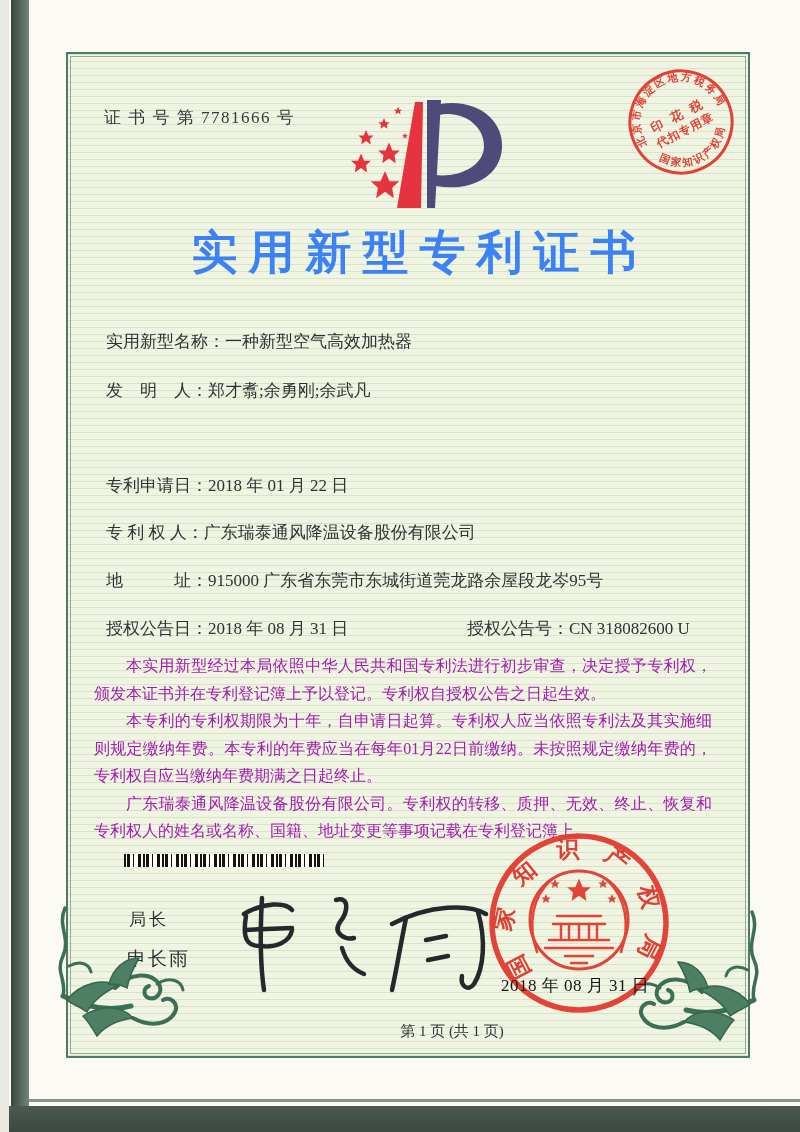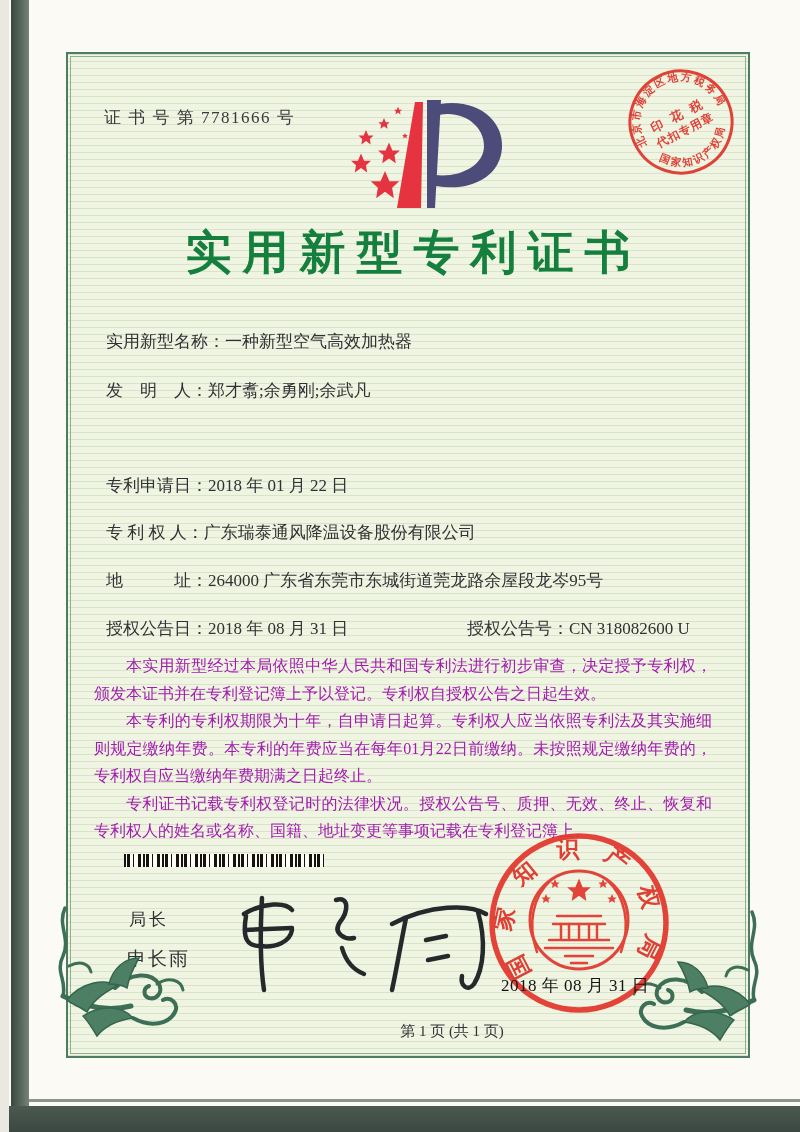--- a/index.html
+++ b/index.html
@@ -21,22 +21,22 @@
     position:absolute;left:57px;top:52px;width:684px;height:1006px;
     border:2px solid #4e7d62;
     background-color:#f0f4e2;
     background-image:repeating-linear-gradient(180deg,rgba(163,191,134,.30) 0px,rgba(163,191,134,.30) 1px,transparent 1px,transparent 7px);
     box-sizing:border-box;
   }
   .frame::after{content:"";position:absolute;inset:2px;border:1px solid #8fae97;pointer-events:none;}
 
   .abs{position:absolute;}
   .certno{left:95px;top:106px;font-size:17px;letter-spacing:1.5px;color:#38393b;}
-  .title{left:57px;top:222px;width:684px;text-align:center;font-size:46px;font-weight:bold;
-         letter-spacing:11px;color:#15803d;text-indent:11px;}
+  .title{left:63px;top:222px;width:684px;text-align:center;font-size:46px;font-weight:bold;
+         letter-spacing:11px;color:#3b82f6;text-indent:11px;}
   .row{left:97px;width:620px;font-size:17px;color:#2f3134;white-space:nowrap;}
   .flabel{color:#2f3134;text-align:right;}
   .fvalue{color:#2f3134;}
   .grant2{position:absolute;left:361px;top:0;}
   .body-text{left:85px;top:652px;width:618px;font-size:16px;line-height:27.5px;
              color:#a21caf;text-align:justify;}
   .body-text p{margin:0;text-indent:2em;}
   .barcode{left:115px;top:854px;width:200px;height:13px;
     background:repeating-linear-gradient(90deg,#15120f 0 2px,#fdfdf6 2px 3px,#15120f 3px 6px,#fdfdf6 6px 9px,#15120f 9px 10px,#fdfdf6 10px 14px,#15120f 14px 17px,#fdfdf6 17px 19px);}
   .director{left:120px;top:908px;font-size:17px;color:#2d2f31;letter-spacing:3px;}
@@ -141,33 +141,33 @@
   <div class="abs row" style="top:379px">
     <span class="flabel">发　明　人：</span><span class="fvalue">郑才翥;余勇刚;余武凡</span>
   </div>
   <div class="abs row" style="top:474px">
     <span class="flabel">专利申请日：</span><span class="fvalue">2018 年 01 月 22 日</span>
   </div>
   <div class="abs row" style="top:521px">
     <span class="flabel">专 利 权 人：</span><span class="fvalue">广东瑞泰通风降温设备股份有限公司</span>
   </div>
   <div class="abs row" style="top:569px">
-    <span class="flabel">地　　　址：</span><span class="fvalue">264000 广东省东莞市东城街道莞龙路余屋段龙岑95号</span>
+    <span class="flabel">地　　　址：</span><span class="fvalue">915000 广东省东莞市东城街道莞龙路余屋段龙岑95号</span>
   </div>
   <div class="abs row" style="top:617px">
     <span class="flabel">授权公告日：</span><span class="fvalue">2018 年 08 月 31 日</span>
     <span class="grant2">
       <span class="flabel">授权公告号：</span><span class="fvalue">CN 318082600 U</span>
     </span>
   </div>
 
   <div class="abs body-text">
     <p>本实用新型经过本局依照中华人民共和国专利法进行初步审查，决定授予专利权，颁发本证书并在专利登记簿上予以登记。专利权自授权公告之日起生效。</p>
     <p>本专利的专利权期限为十年，自申请日起算。专利权人应当依照专利法及其实施细则规定缴纳年费。本专利的年费应当在每年01月22日前缴纳。未按照规定缴纳年费的，专利权自应当缴纳年费期满之日起终止。</p>
-    <p>专利证书记载专利权登记时的法律状况。授权公告号、质押、无效、终止、恢复和专利权人的姓名或名称、国籍、地址变更等事项记载在专利登记簿上。</p>
+    <p>广东瑞泰通风降温设备股份有限公司。专利权的转移、质押、无效、终止、恢复和专利权人的姓名或名称、国籍、地址变更等事项记载在专利登记簿上。</p>
   </div>
 
   <div class="abs barcode"></div>
 
   <div class="abs director">局长</div>
   <div class="abs director-name">申长雨</div>
 
   <svg class="abs sig-svg" width="260" height="130" viewBox="0 0 260 130">
     <g fill="none" stroke="#26292b" stroke-width="4.5" stroke-linecap="round" stroke-linejoin="round">
       <path d="M28,20 C26,55 26,85 30,112"></path>

